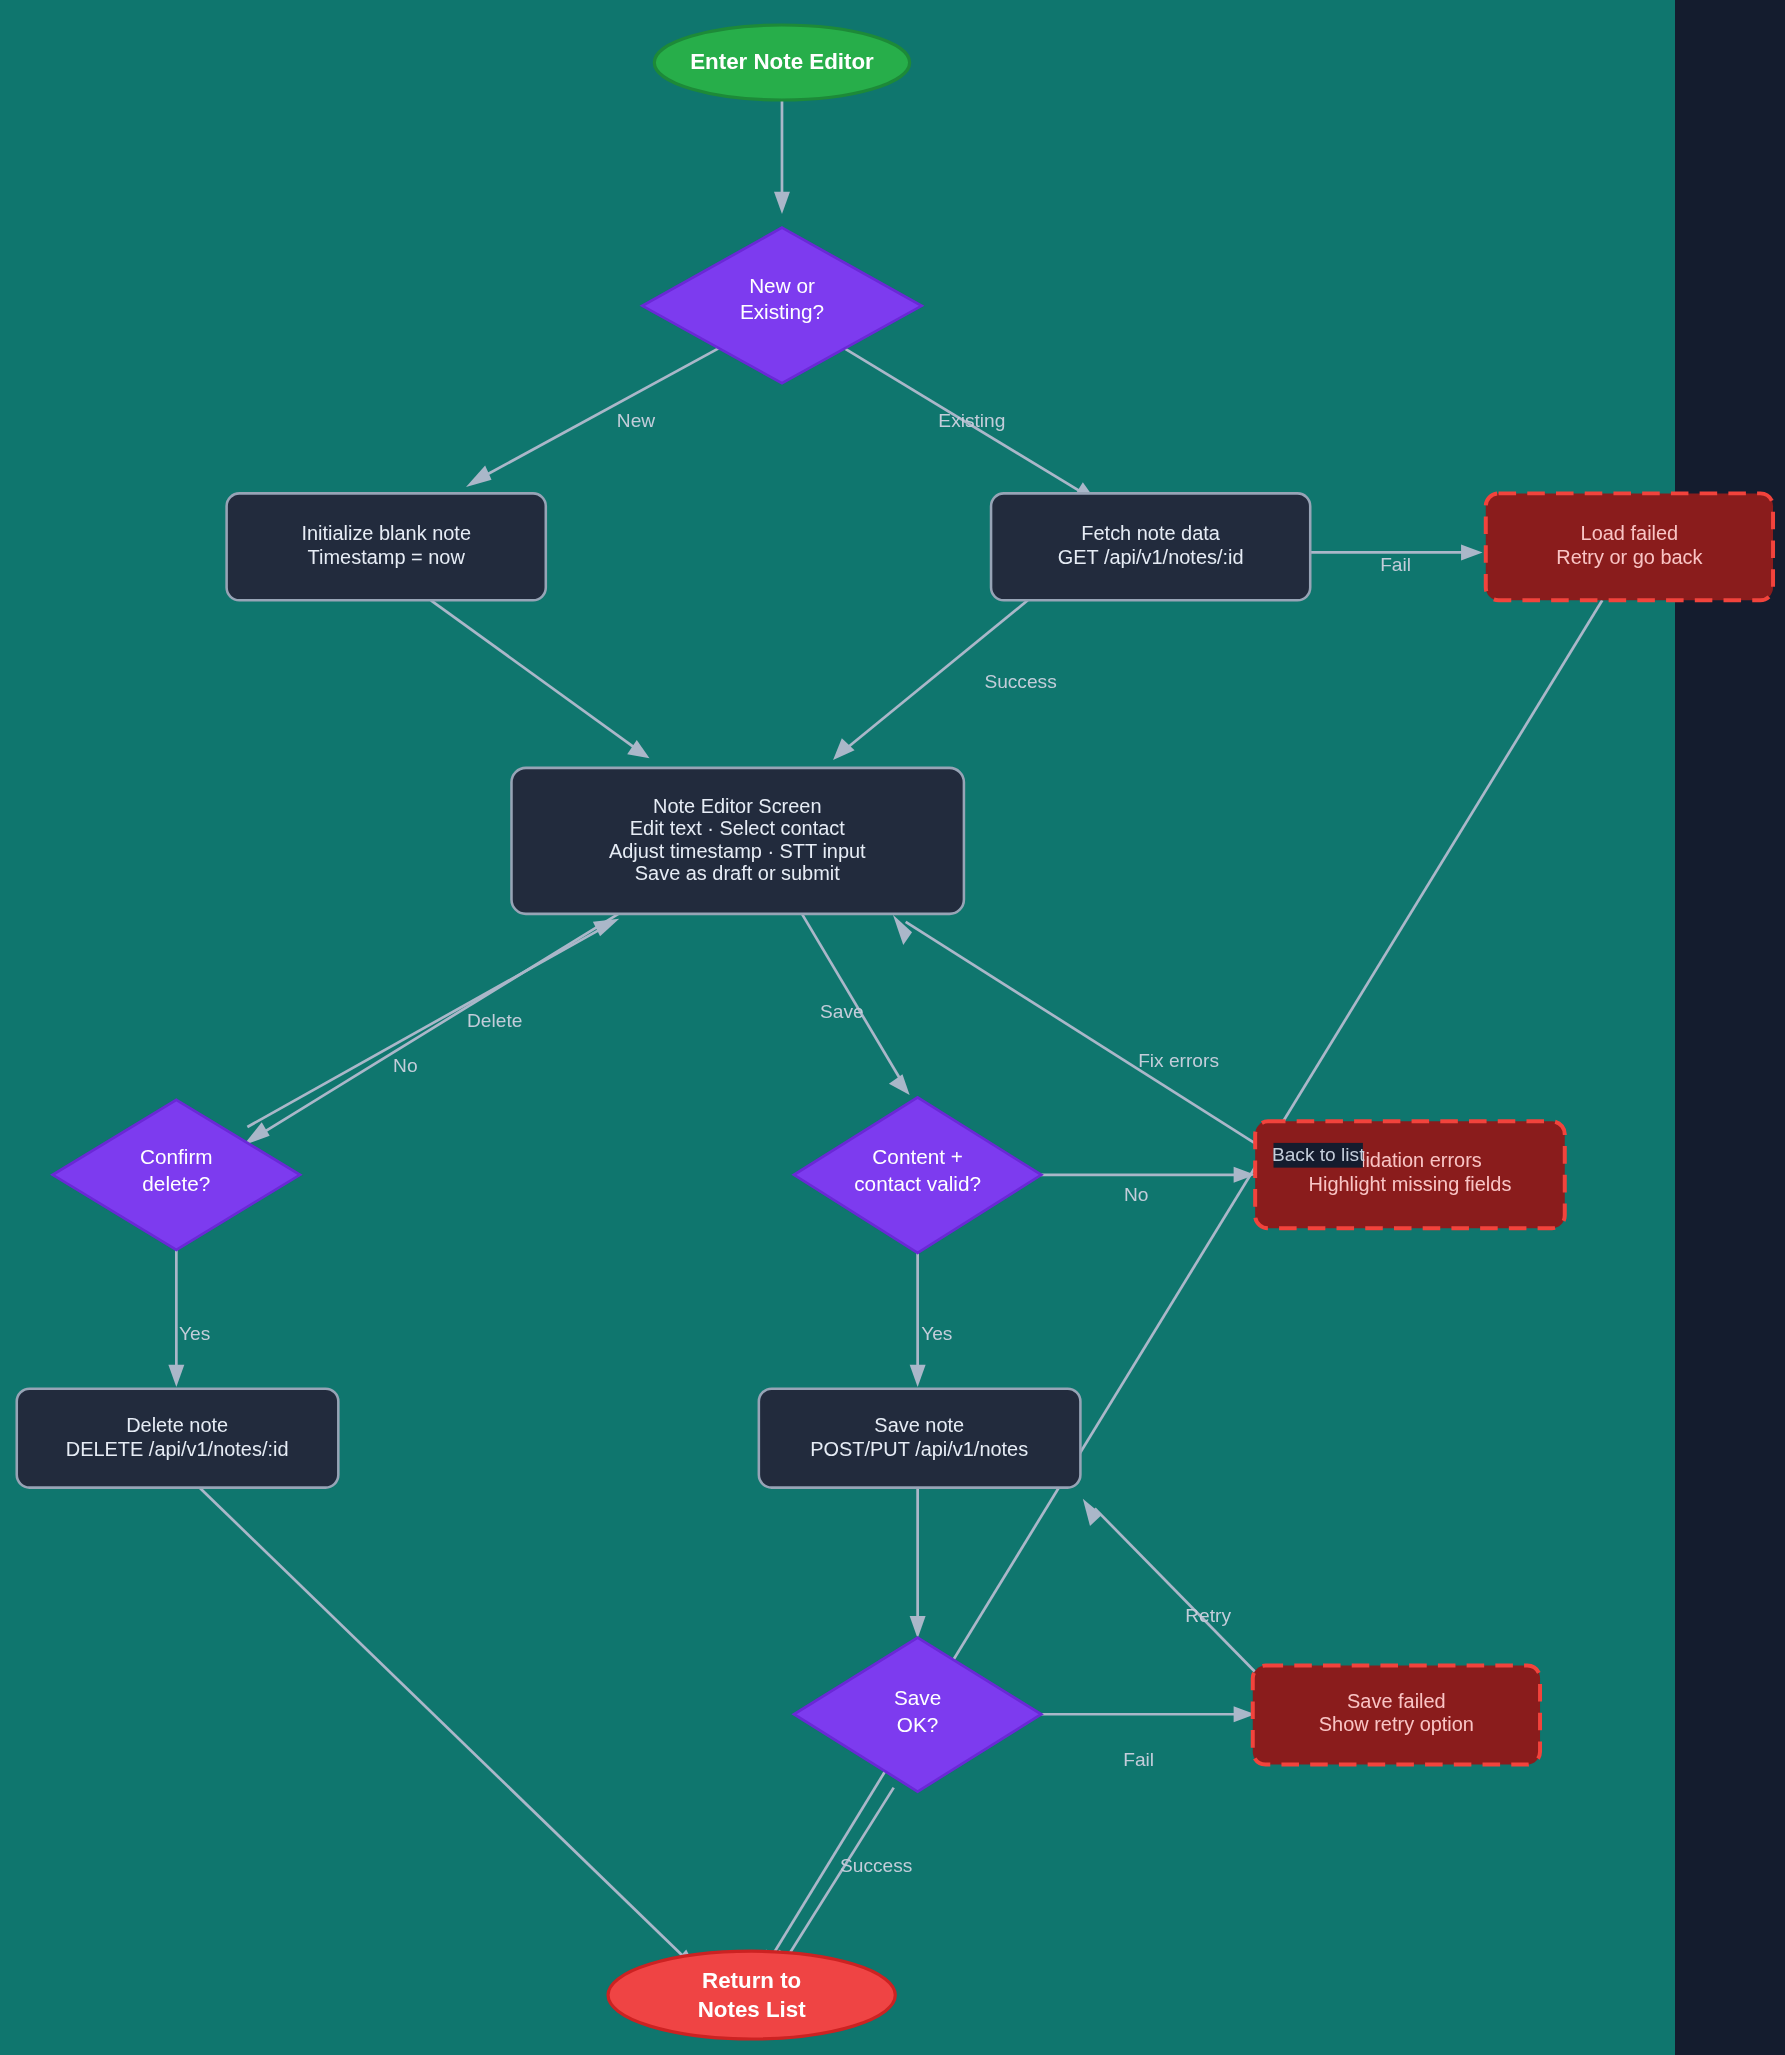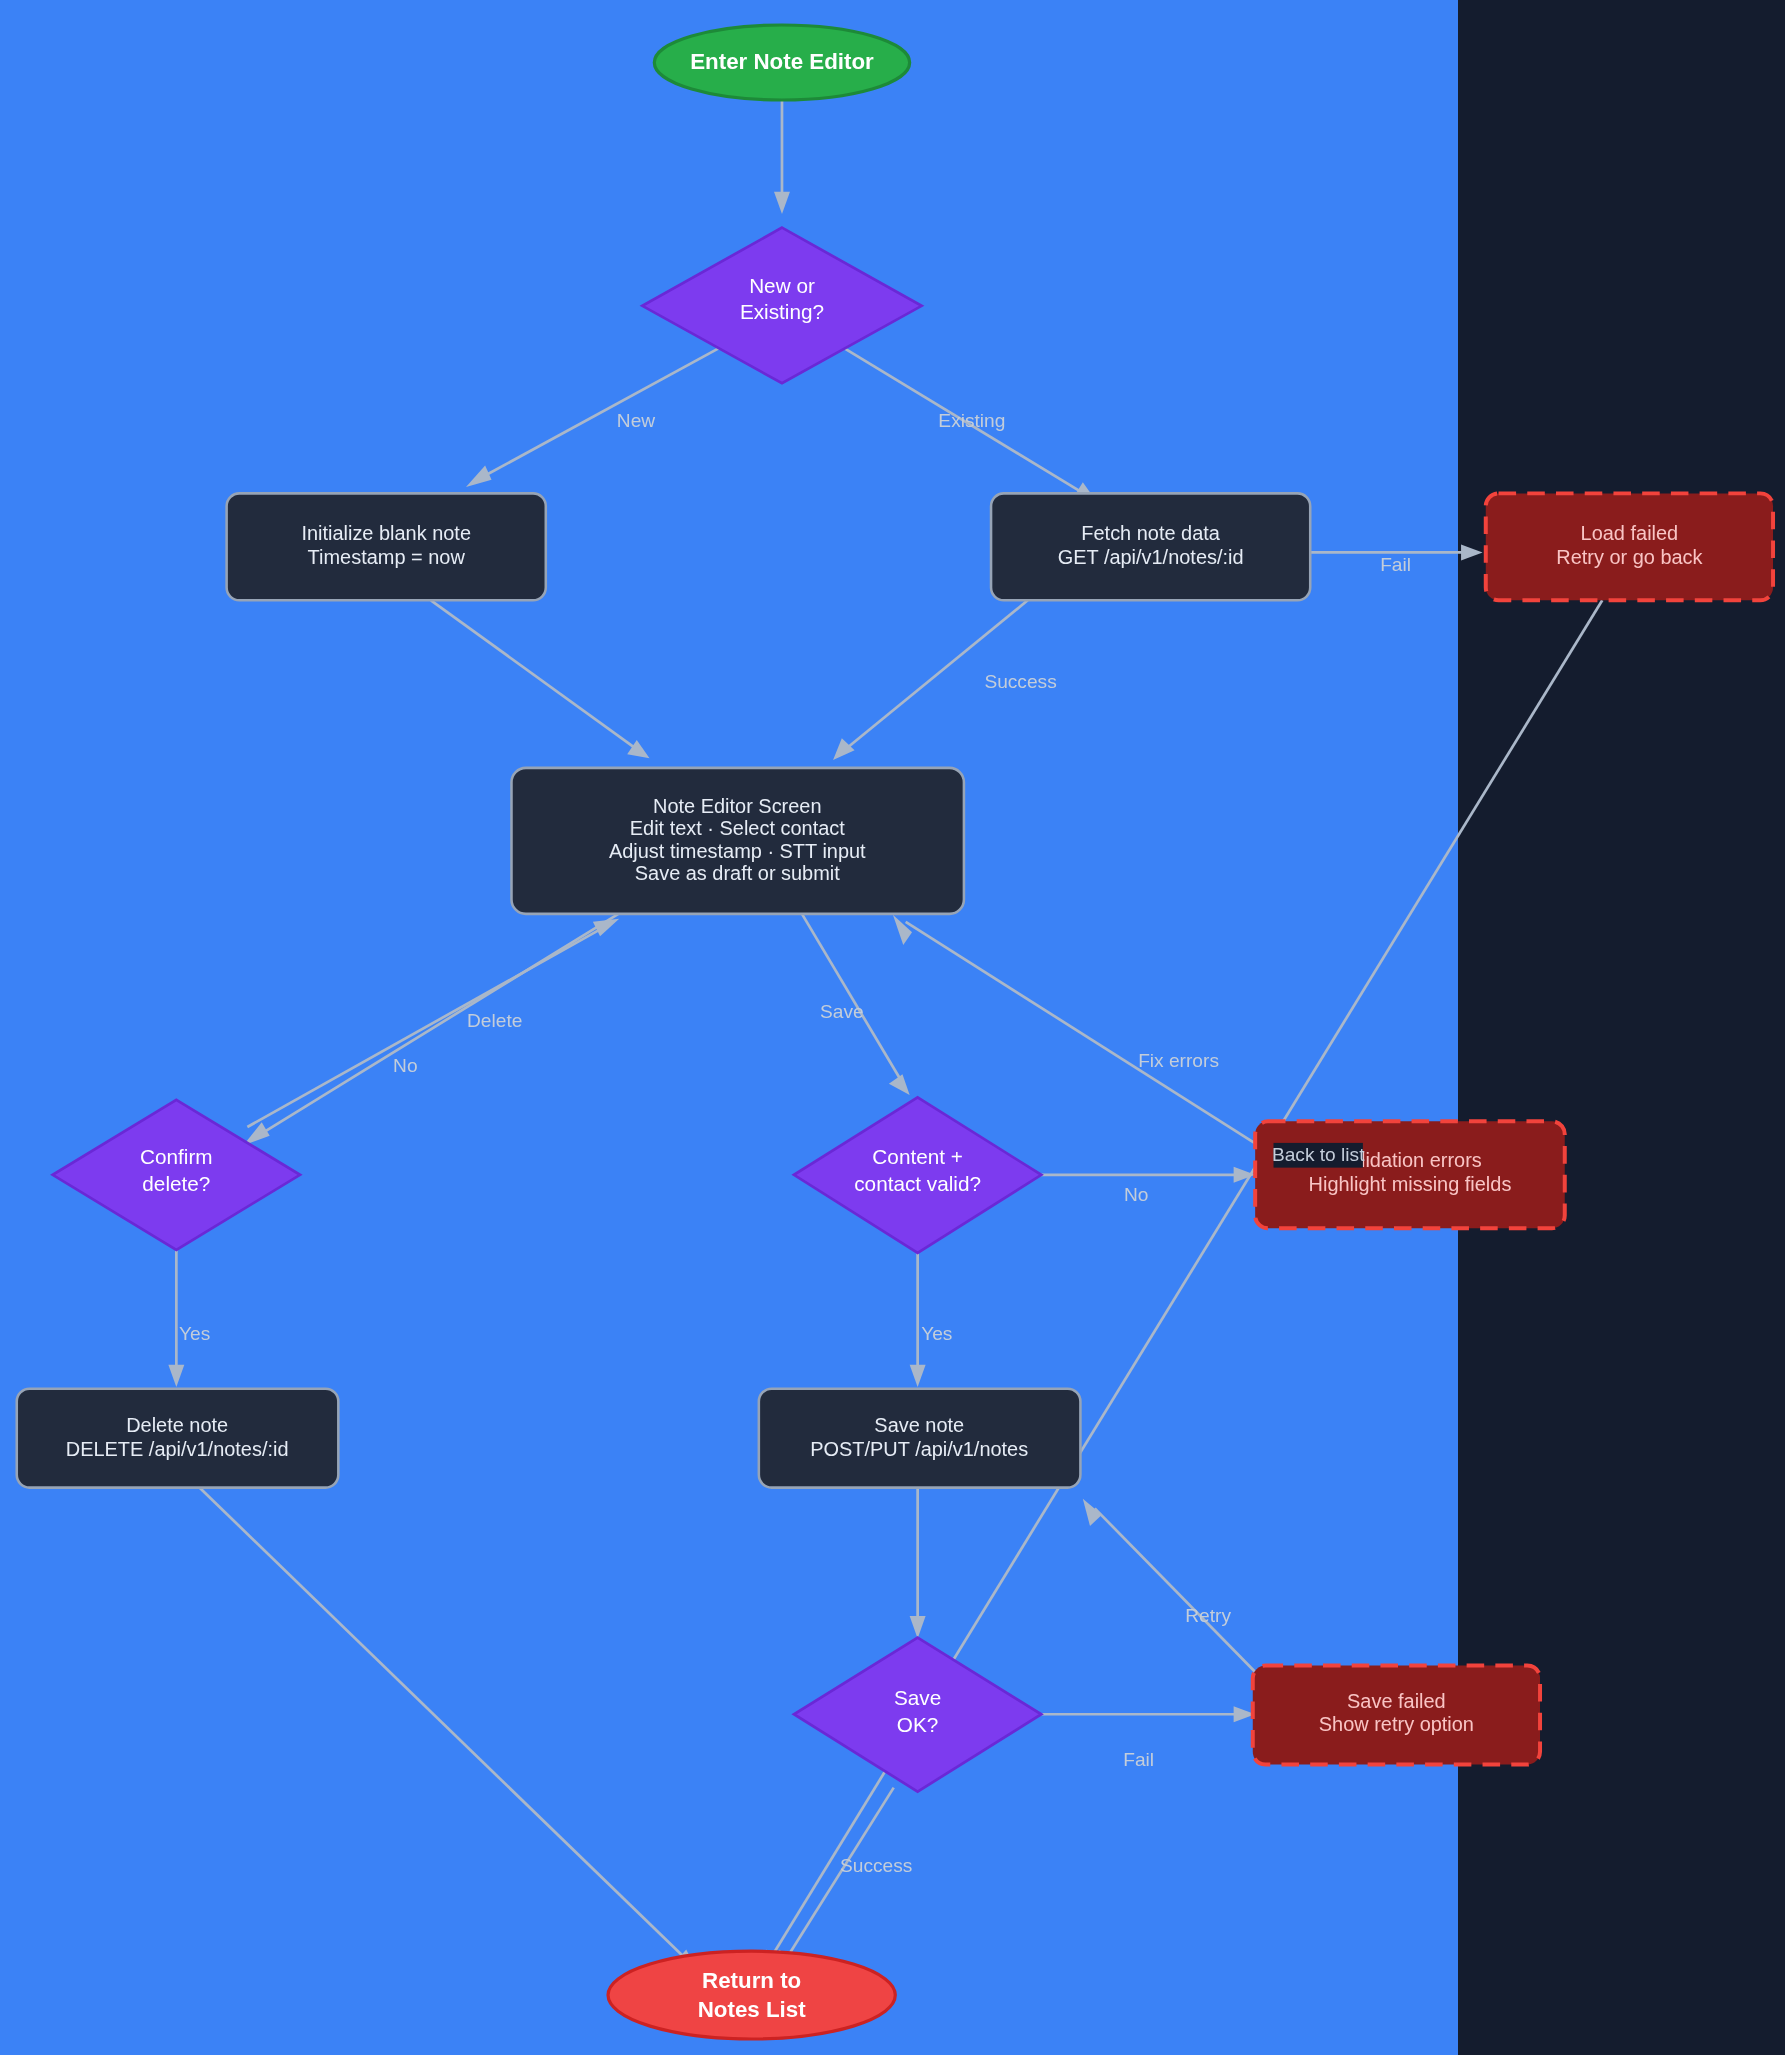--- a/index.html
+++ b/index.html
@@ -8,23 +8,23 @@
     background: #141c2e;
   }
   body {
     width: 1785px;
     height: 2056px;
     font-family: "Liberation Sans", sans-serif;
     overflow: hidden;
   }
   #flow-root {
     position: relative;
-    width: 1458px;
+    width: 1675px;
     height: 2056px;
-    background: #3b82f6;
+    background: #0f766e;
   }
   svg#flow-svg {
     position: absolute;
     top: 0; left: 0;
     width: 1785px;
     height: 2056px;
     display: block;
   }
   .edge-line {
     stroke: #aab7c9;

